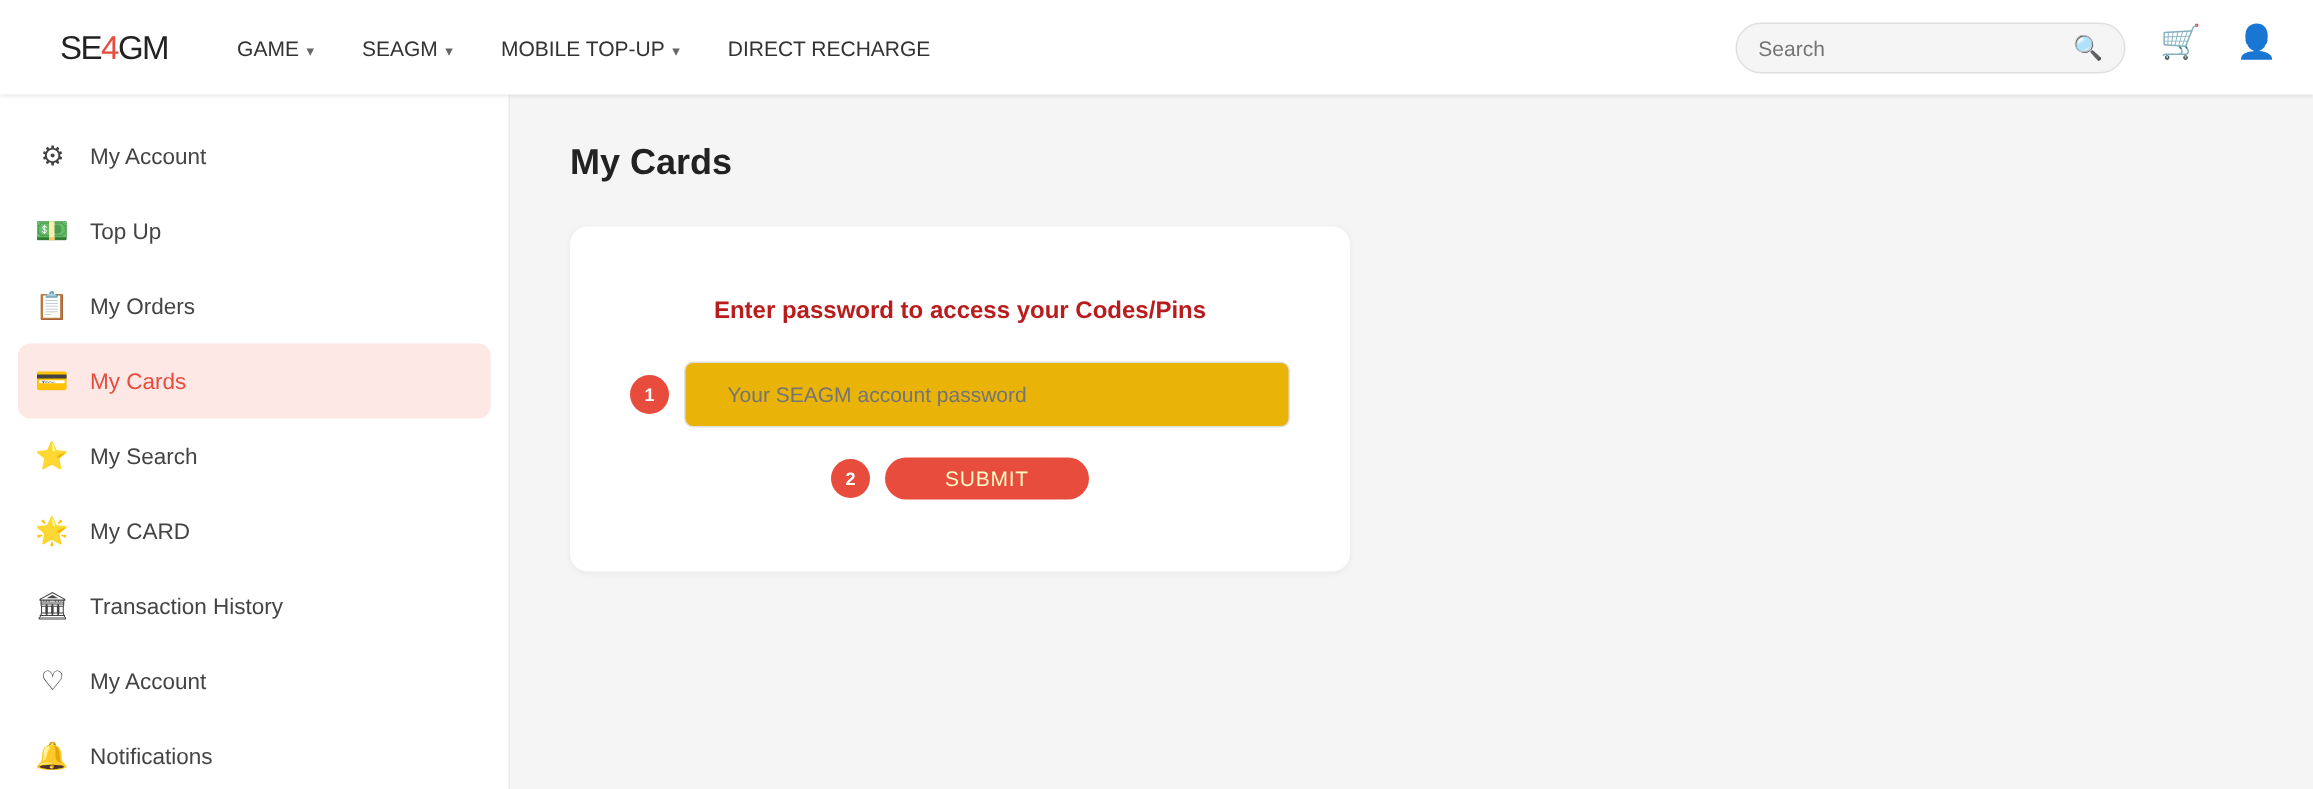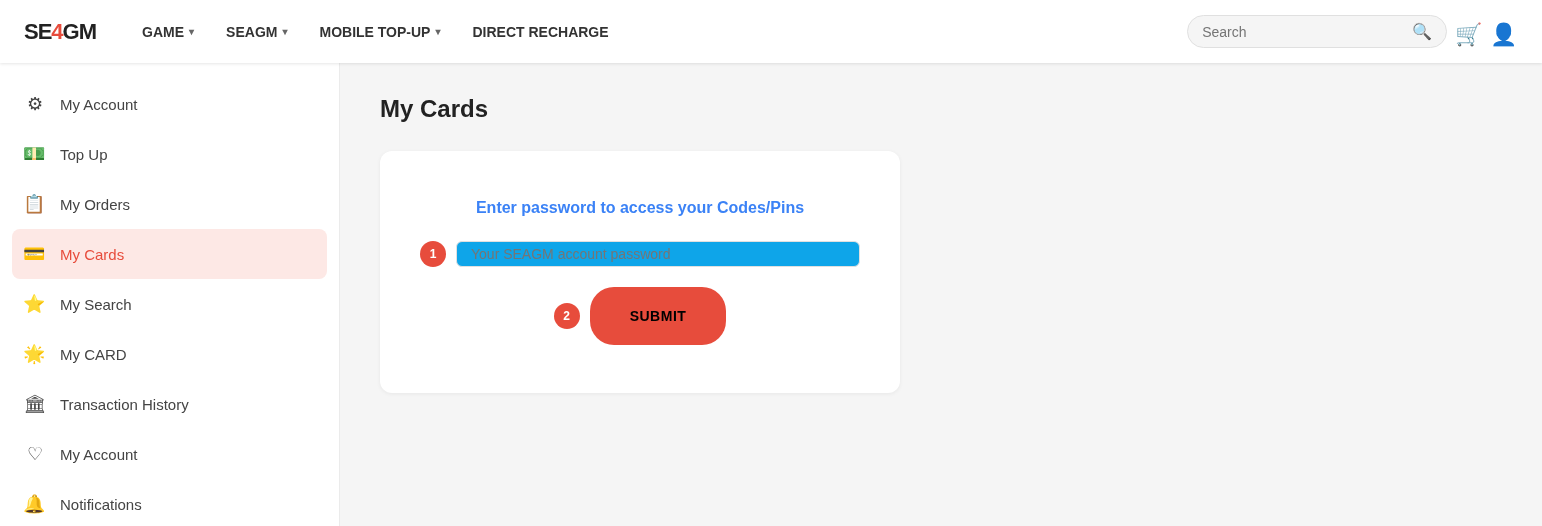--- a/index.html
+++ b/index.html
@@ -10,53 +10,54 @@
       background: #fff;
       height: 63px;
       display: flex;
       align-items: center;
       padding: 0 24px;
       box-shadow: 0 1px 3px rgba(0,0,0,0.1);
       position: relative;
       z-index: 10;
     }
     .logo {
-      font-weight: 700;
+      font-weight: 400;
       font-size: 22px;
       color: #222;
       margin-right: 32px;
       letter-spacing: -1px;
+      margin-left: 16px;
     }
     .logo span { color: #e74c3c; }
     .nav {
       display: flex;
       align-items: center;
       gap: 4px;
       flex: 1;
     }
     .nav-item {
       display: flex;
-      align-items: center;
+      align-items: flex-end;
       gap: 5px;
       padding: 8px 14px;
       font-size: 14px;
-      font-weight: 700;
+      font-weight: 400;
       color: #333;
       cursor: pointer;
       border-radius: 4px;
       white-space: nowrap;
     }
     .nav-chevron {
       font-size: 10px;
       color: #666;
     }
     .header-right {
       display: flex;
-      align-items: flex-end;
-      gap: 8px;
+      align-items: flex-start;
+      gap: 23px;
     }
     .search-bar {
       display: flex;
       align-items: center;
       background: #f5f5f5;
       border: 1px solid #e0e0e0;
       border-radius: 20px;
       padding: 6px 14px;
       width: 260px;
     }
@@ -139,21 +140,21 @@
     .card-panel {
       background: #fff;
       border-radius: 12px;
       padding: 48px 40px;
       max-width: 520px;
       box-shadow: 0 1px 4px rgba(0,0,0,0.06);
     }
     .panel-title {
       font-size: 16px;
       font-weight: 600;
-      color: #3b82f6;
+      color: #b91c1c;
       margin-bottom: 24px;
       text-align: center;
     }
     .input-row {
       display: flex;
       align-items: center;
       gap: 10px;
       margin-bottom: 20px;
     }
     .step-badge {
@@ -164,28 +165,28 @@
       color: #fff;
       font-size: 12px;
       font-weight: 700;
       display: flex;
       align-items: center;
       justify-content: center;
       flex-shrink: 0;
     }
     .password-input {
       flex: 1;
-      height: 26px;
+      height: 44px;
       border: 1.5px solid #e0e0e0;
       border-radius: 6px;
-      padding: 0 14px;
+      padding: 0 28px;
       font-size: 14px;
       color: #333;
       outline: none;
-      background: #0ea5e9;
+      background: #eab308;
     }
     .submit-row {
       display: flex;
       justify-content: center;
       align-items: center;
       gap: 10px;
     }
     .step-badge-2 {
       width: 26px;
       height: 26px;
@@ -194,26 +195,26 @@
       color: #fff;
       font-size: 12px;
       font-weight: 700;
       display: flex;
       align-items: center;
       justify-content: center;
       flex-shrink: 0;
     }
     .submit-btn {
       background: #e74c3c;
-      color: #000000;
+      color: #fef9c3;
       border: none;
       border-radius: 24px;
-      padding: 21px 40px;
+      padding: 6px 40px;
       font-size: 14px;
-      font-weight: 700;
+      font-weight: 400;
       cursor: pointer;
       letter-spacing: 0.5px;
     }
   </style>
 </head>
 <body>
 
 <header class="header">
   <div class="logo">SE<span>4</span>GM</div>
   <nav class="nav">

